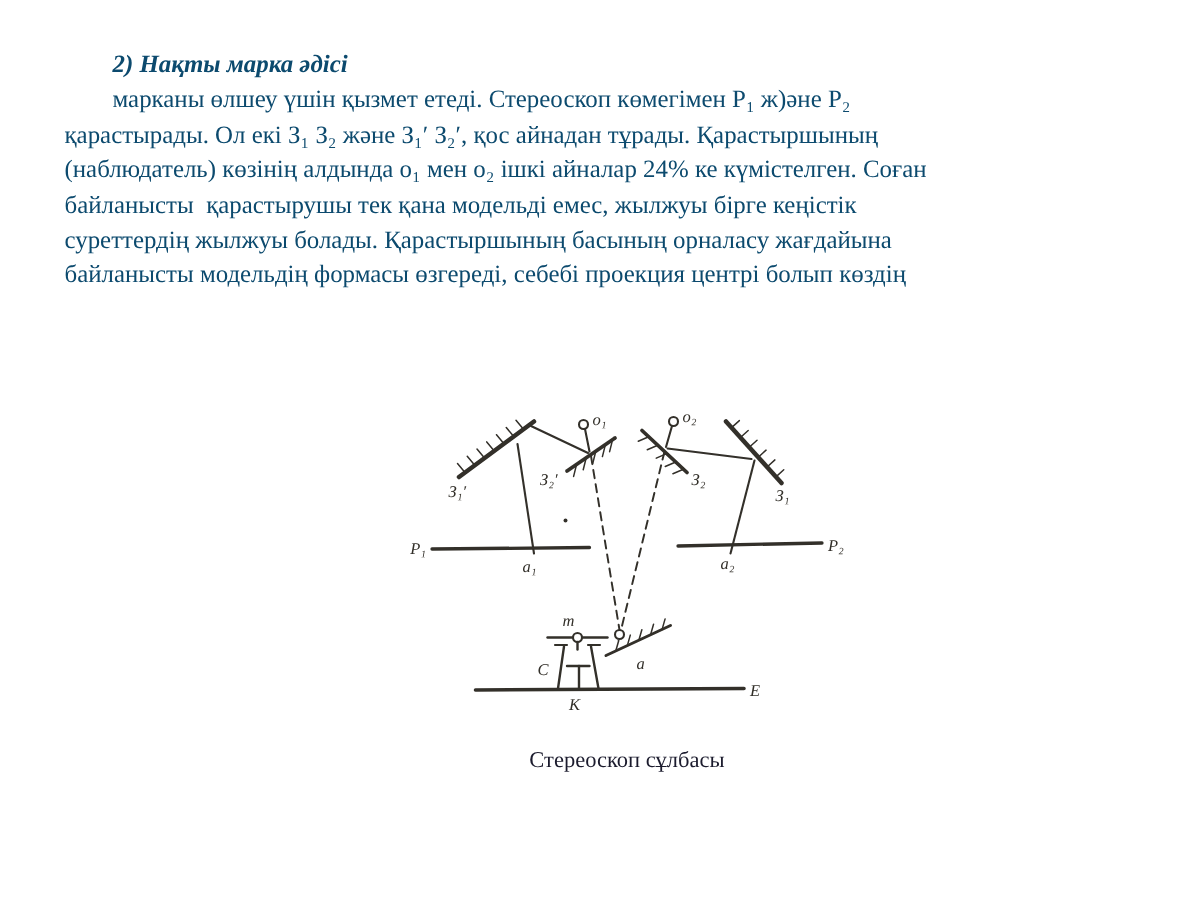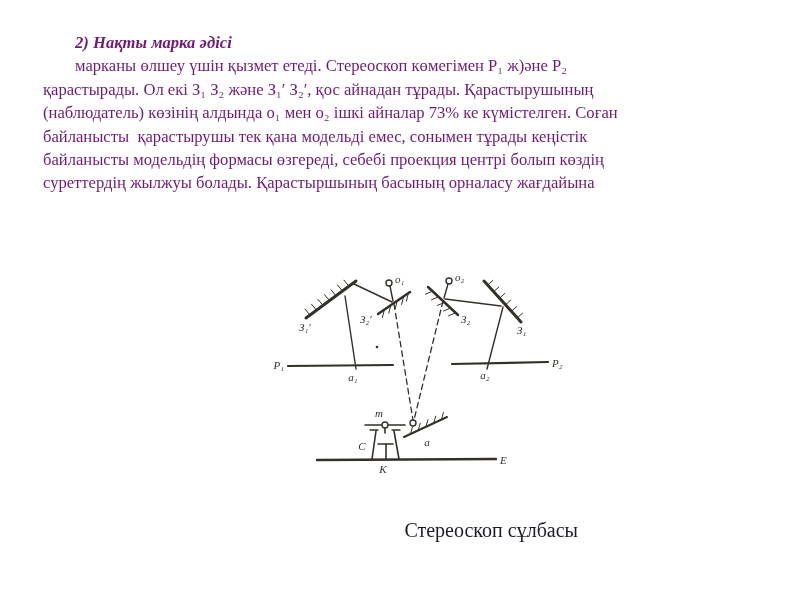--- a/index.html
+++ b/index.html
@@ -15,21 +15,21 @@
     position: relative;
     width: 800px;
     height: 600px;
     background: #ffffff;
   }
   .textblock {
     position: absolute;
     left: 43px;
     top: 31px;
     width: 720px;
-    color: #701a75;
+    color: #0c4a6e;
     font-size: 16.6px;
     line-height: 23.4px;
   }
   .heading-line {
     font-weight: bold;
     font-style: italic;
     padding-left: 32px;
     white-space: pre;
   }
   .body-line {
@@ -58,41 +58,41 @@
   .diagram-label {
     font-family: "Liberation Serif", "DejaVu Serif", serif;
     font-style: italic;
     font-size: 11px;
     fill: #33302a;
     stroke: none;
   }
   .caption {
     position: absolute;
     left: 258px;
-    top: 519px;
+    top: 499px;
     width: 320px;
-    text-align: right;
+    text-align: center;
     color: #1b1b2d;
-    font-size: 20px;
+    font-size: 15px;
   }
 </style>
 </head>
 <body>
 
 <div class="slide">
 
   <div class="textblock">
     <div class="heading-line">2) Нақты марка әдісі</div>
     <div>
         <div class="body-line first">марканы өлшеу үшін қызмет етеді. Стереоскоп көмегімен P₁ ж)әне P₂</div>
-        <div class="body-line">қарастырады. Ол екі З₁ З₂ және З₁′ З₂′, қос айнадан тұрады. Қарастырушының</div>
-        <div class="body-line">(наблюдатель) көзінің алдында о₁ мен о₂ ішкі айналар 73% ке күмістелген. Соған</div>
-        <div class="body-line">байланысты  қарастырушы тек қана модельді емес, сонымен тұрады кеңістік</div>
+        <div class="body-line">қарастырады. Ол екі З₁ З₂ және З₁′ З₂′, қос айнадан тұрады. Қарастыршының</div>
+        <div class="body-line">(наблюдатель) көзінің алдында о₁ мен о₂ ішкі айналар 24% ке күмістелген. Соған</div>
+        <div class="body-line">байланысты  қарастырушы тек қана модельді емес, жылжуы бірге кеңістік</div>
+        <div class="body-line">суреттердің жылжуы болады. Қарастыршының басының орналасу жағдайына</div>
         <div class="body-line">байланысты модельдің формасы өзгереді, себебі проекция центрі болып көздің</div>
-        <div class="body-line">суреттердің жылжуы болады. Қарастыршының басының орналасу жағдайына</div>
       </div>
   </div>
 
   <div class="diagram-wrap">
     <svg viewBox="258 270 312 215" xmlns="http://www.w3.org/2000/svg">
 
       <g class="diagram-ink">
         <line x1="306" y1="318" x2="356" y2="281" stroke-width="3"></line>
         <line x1="310" y1="315" x2="305" y2="309" stroke-width="1"></line>
         <line x1="316.5" y1="310.2" x2="311.5" y2="304.2" stroke-width="1"></line>

